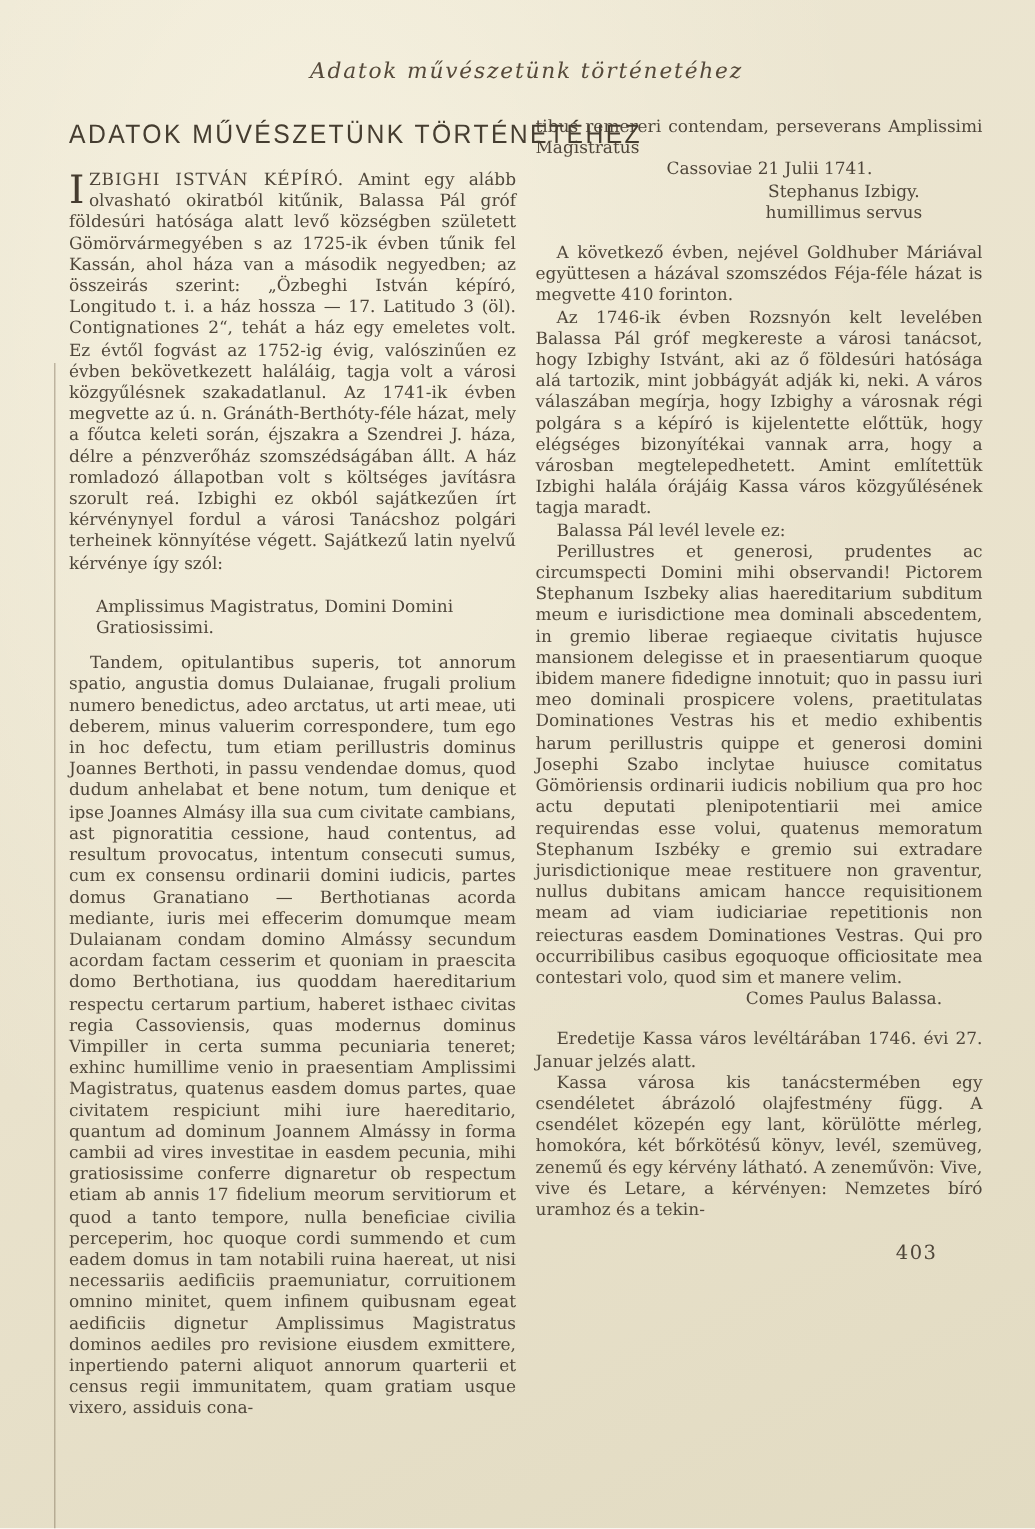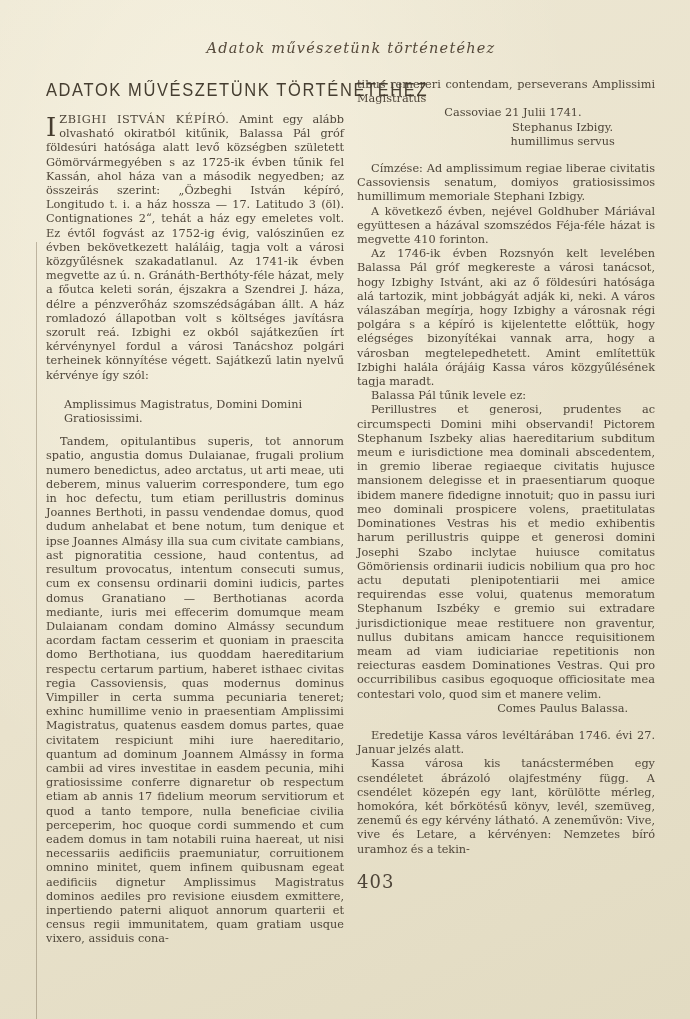--- a/index.html
+++ b/index.html
@@ -64,22 +64,23 @@
   .petition-heading {
     text-align: left;
     margin: 15px 18px 9px 18px;
     text-indent: 0;
   }
   .dateline { text-align: center; text-indent: 14px; }
   .sig-line { text-align: center; padding-left: 38%; text-indent: 0; }
   .sig-block { margin-bottom: 13px; }
   .gap-top { margin-top: 13px; }
   .page-number {
+    text-align: right;
     padding-right: 30px;
-    font-size: 18px;
+    font-size: 13px;
     letter-spacing: 1px;
     margin-top: 14px;
     color: #4e4539;
   }
 </style>
 </head>
 <body>
 
 <div class="page">
   <div class="scan-edge"></div>
@@ -100,24 +101,23 @@
     </div>
 
     <div class="col">
       <p>tibus remereri contendam, perseverans Amplissimi Magistratus</p>
       <p class="dateline">Cassoviae 21 Julii 1741.</p>
       <div class="sig-block">
         <p class="sig-line">Stephanus Izbigy.</p>
         <p class="sig-line">humillimus servus</p>
       </div>
 
-      <p class="indent">Címzése: Ad amplissimum regiae liberae civitatis Cassoviensis senatum, domiyos gratiosissimos humillimum memoriale Stephani Izbigy.</p>
       <p class="indent">A következő évben, nejével Goldhuber Máriával együttesen a házával szomszédos Féja-féle házat is megvette 410 forinton.</p>
       <p class="indent">Az 1746-ik évben Rozsnyón kelt levelében Balassa Pál gróf megkereste a városi tanácsot, hogy Izbighy Istvánt, aki az ő földesúri hatósága alá tartozik, mint jobbágyát adják ki, neki. A város válaszában megírja, hogy Izbighy a városnak régi polgára s a képíró is kijelentette előttük, hogy elégséges bizonyítékai vannak arra, hogy a városban megtelepedhetett. Amint említettük Izbighi halála órájáig Kassa város közgyűlésének tagja maradt.</p>
-      <p class="indent">Balassa Pál tűnik levele ez:</p>
+      <p class="indent">Balassa Pál levél levele ez:</p>
       <p class="indent">Perillustres et generosi, prudentes ac circumspecti Domini mihi observandi! Pictorem Stephanum Iszbeky alias haereditarium subditum meum e iurisdictione mea dominali abscedentem, in gremio liberae regiaeque civitatis hujusce mansionem delegisse et in praesentiarum quoque ibidem manere fidedigne innotuit; quo in passu iuri meo dominali prospicere volens, praetitulatas Dominationes Vestras his et medio exhibentis harum perillustris quippe et generosi domini Josephi Szabo inclytae huiusce comitatus Gömöriensis ordinarii iudicis nobilium qua pro hoc actu deputati plenipotentiarii mei amice requirendas esse volui, quatenus memoratum Stephanum Iszbéky e gremio sui extradare jurisdictionique meae restituere non graventur, nullus dubitans amicam hancce requisitionem meam ad viam iudiciariae repetitionis non reiecturas easdem Dominationes Vestras. Qui pro occurribilibus casibus egoquoque officiositate mea contestari volo, quod sim et manere velim.</p>
       <p class="sig-line">Comes Paulus Balassa.</p>
       <p class="indent gap-top">Eredetije Kassa város levéltárában 1746. évi 27. Januar jelzés alatt.</p>
       <p class="indent">Kassa városa kis tanácstermében egy csendéletet ábrázoló olajfestmény függ. A csendélet közepén egy lant, körülötte mérleg, homokóra, két bőrkötésű könyv, levél, szemüveg, zenemű és egy kérvény látható. A zeneművön: Vive, vive és Letare, a kérvényen: Nemzetes bíró uramhoz és a tekin-</p>
 
       <div class="page-number">403</div>
     </div>
 
   </div>
 </div>

